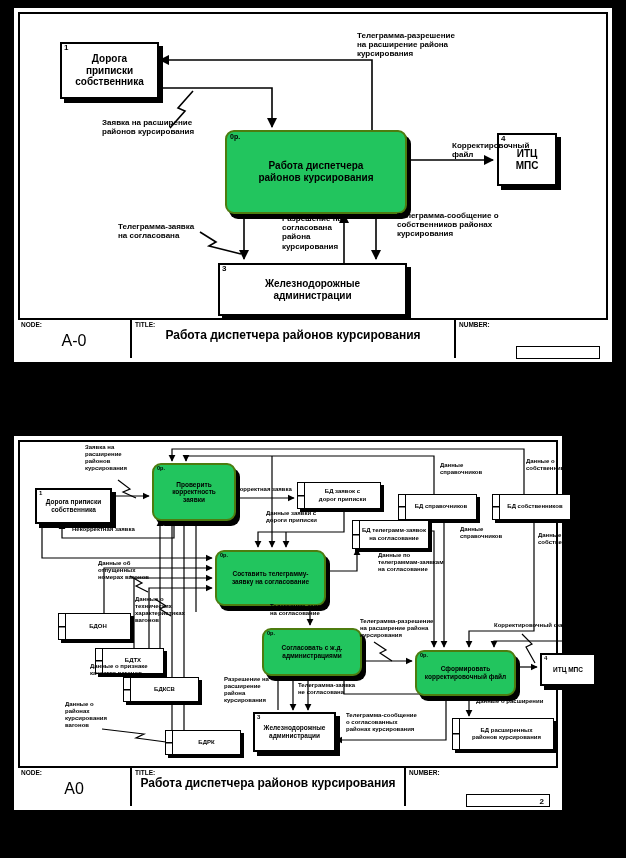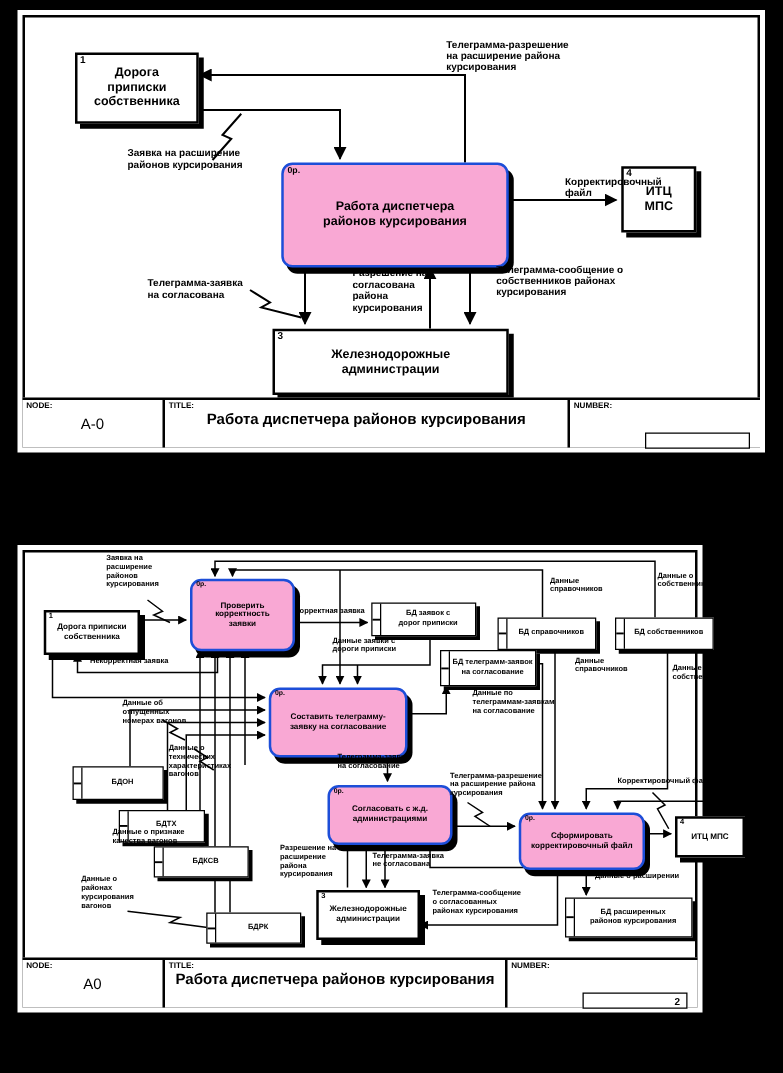--- a/index.html
+++ b/index.html
@@ -5,21 +5,21 @@
   html,body{margin:0;padding:0;background:#000;}
   #canvas{position:relative;width:626px;height:858px;background:#000;overflow:hidden;
           font-family:"Liberation Sans",sans-serif;color:#000;}
   .sheet{position:absolute;background:#fff;}
   .frame{position:absolute;inset:4px;border:2px solid #000;}
   svg.wires{position:absolute;left:0;top:0;pointer-events:none;}
   
   .ebox{position:absolute;background:#fff;border:2px solid #000;box-shadow:4px 4px 0 #000;
         display:flex;align-items:center;justify-content:center;text-align:center;}
   
-  .abox{position:absolute;background:#f9a8d4;border:2px solid #1d4ed8;border-radius:9px;
+  .abox{position:absolute;background:#22c55e;border:2px solid #4d7c0f;border-radius:9px;
         box-shadow:4px 5px 0 #000;display:flex;align-items:center;justify-content:center;text-align:center;}
   
   .dbox{position:absolute;background:#fff;border:1.5px solid #000;box-shadow:3px 3px 0 #000;
         display:flex;align-items:center;justify-content:center;text-align:center;padding-left:7px;}
   .dbox .strip{position:absolute;left:0;top:0;bottom:0;width:6px;border-right:1.5px solid #000;
         background:linear-gradient(#000,#000) center/100% 1.5px no-repeat;}
   .num{position:absolute;top:0px;left:2px;font-weight:bold;line-height:1;}
   .cost{position:absolute;top:1px;left:3px;font-weight:bold;line-height:1;}
   .btxt{white-space:pre-line;font-weight:bold;line-height:1.18;}
   .lbl{position:absolute;white-space:pre-line;font-weight:bold;line-height:1.15;}
@@ -34,21 +34,21 @@
   
   .s1 .btxt{font-size:10px;}
   .s1 .lbl{font-size:8px;}
   .s1 .num{font-size:8px;}
   .s1 .cost{font-size:7px;}
   .s2 .btxt{font-size:6.5px;}
   .s2 .dbox .btxt{font-size:6px;}
   .s2 .lbl{font-size:6px;}
   .s2 .num{font-size:6px;}
   .s2 .cost{font-size:5.5px;}
-  .fval.node{left:0;right:0;top:12px;text-align:center;font-size:12px;}
+  .fval.node{left:0;right:0;top:12px;text-align:center;font-size:16px;}
   .fval.title{left:0;right:0;top:8px;text-align:center;font-size:12px;font-weight:bold;}
 </style>
 </head>
 <body>
 
 <div id="canvas">
 
   <div class="sheet s1" style="left:14px;top:8px;width:598px;height:354px;">
     <div class="frame"></div>
 

